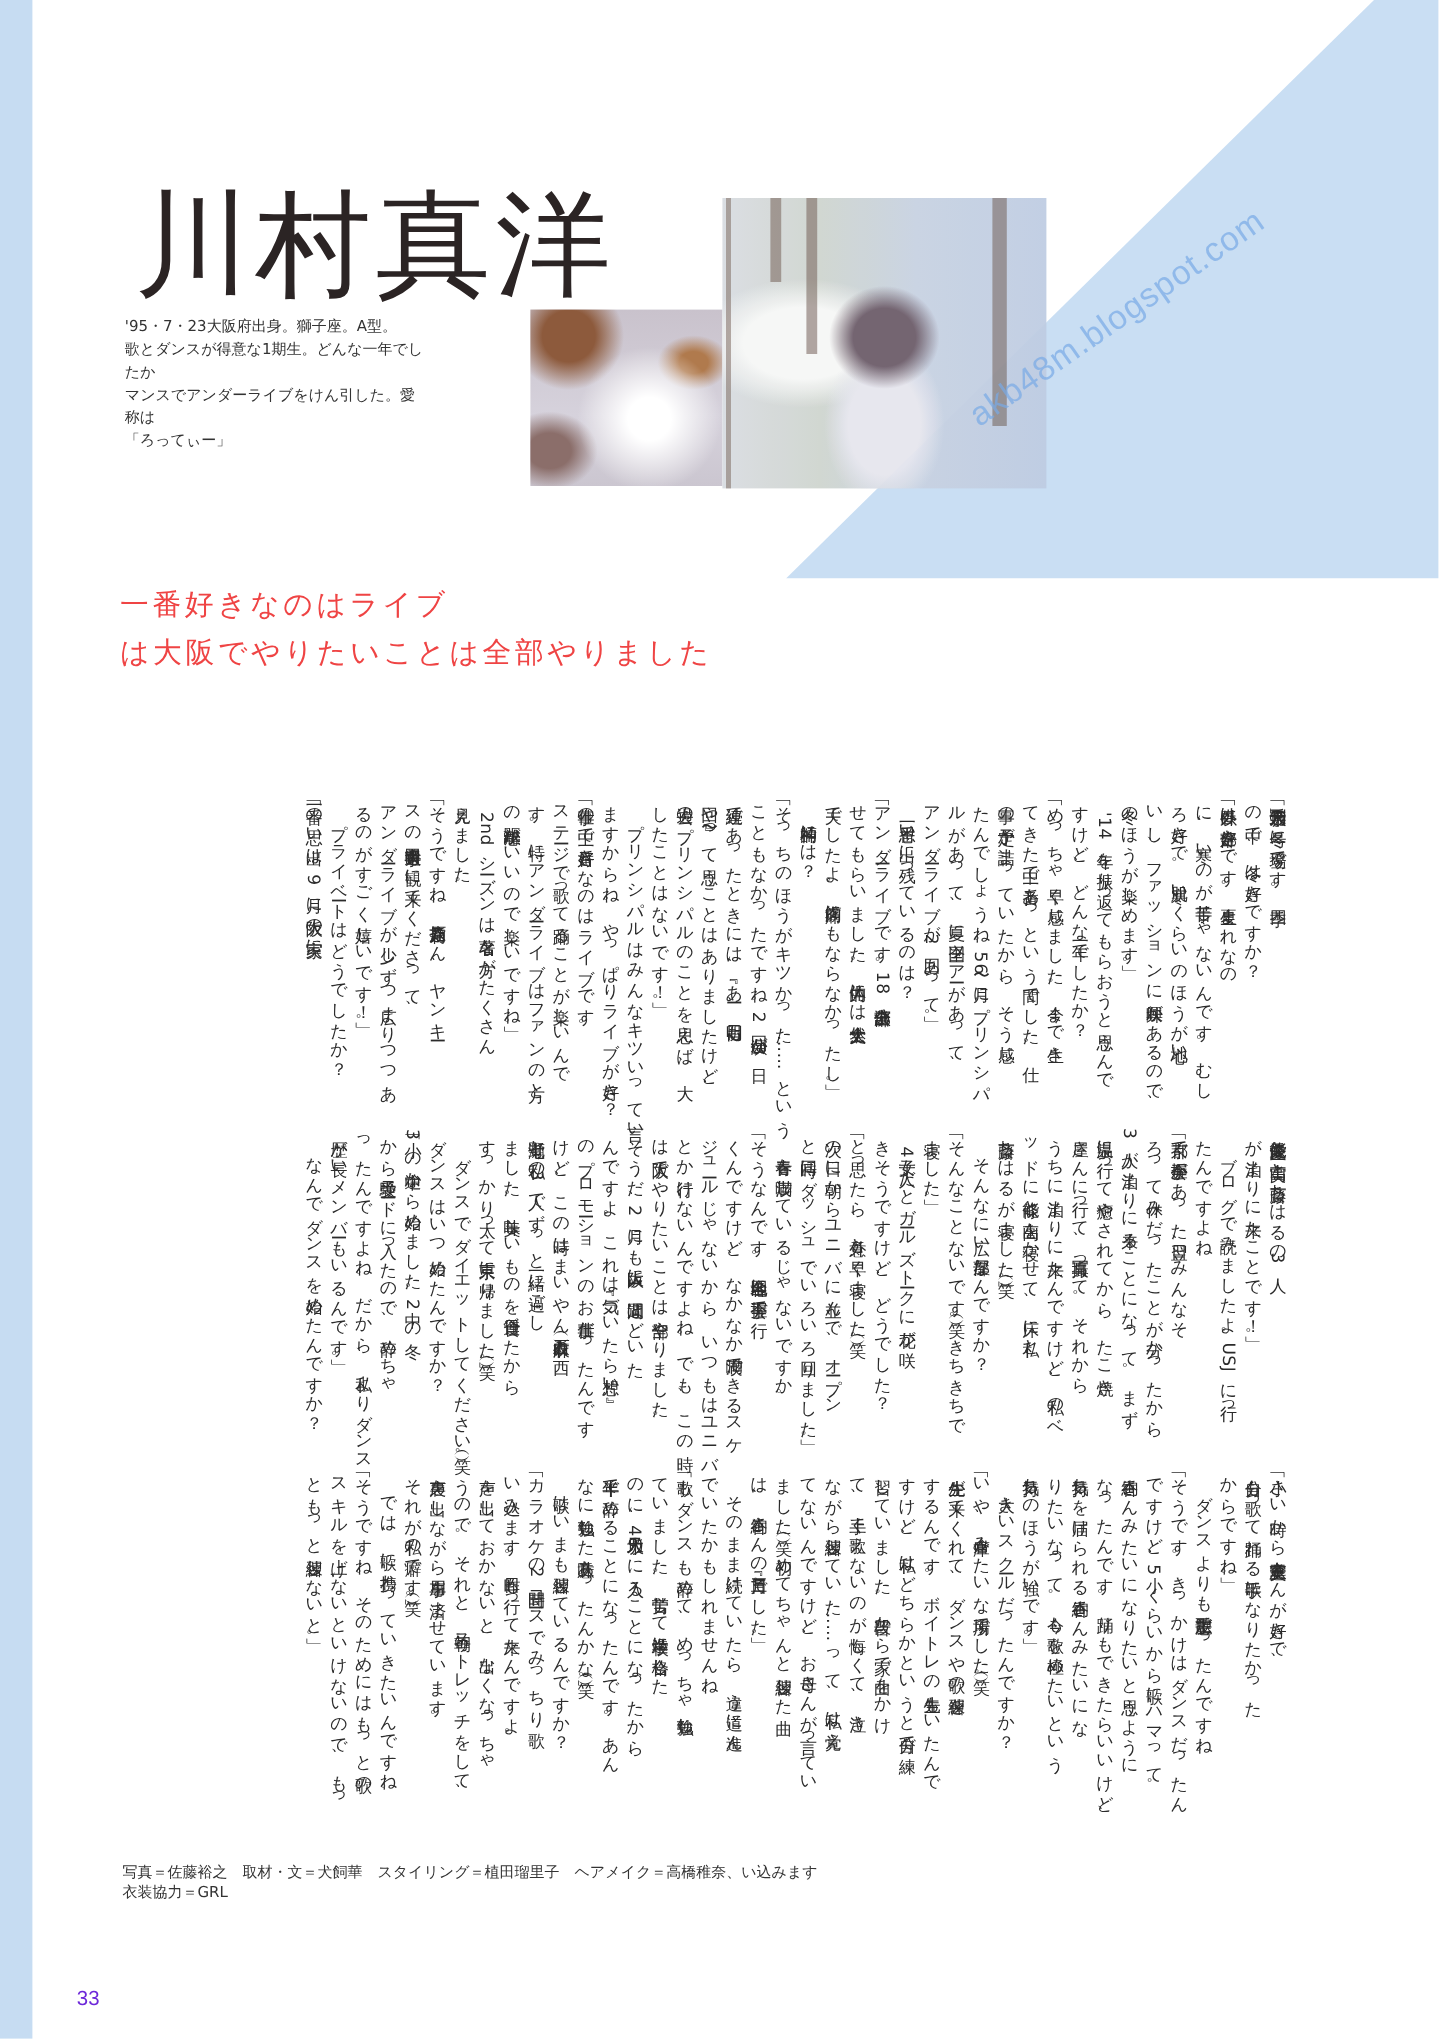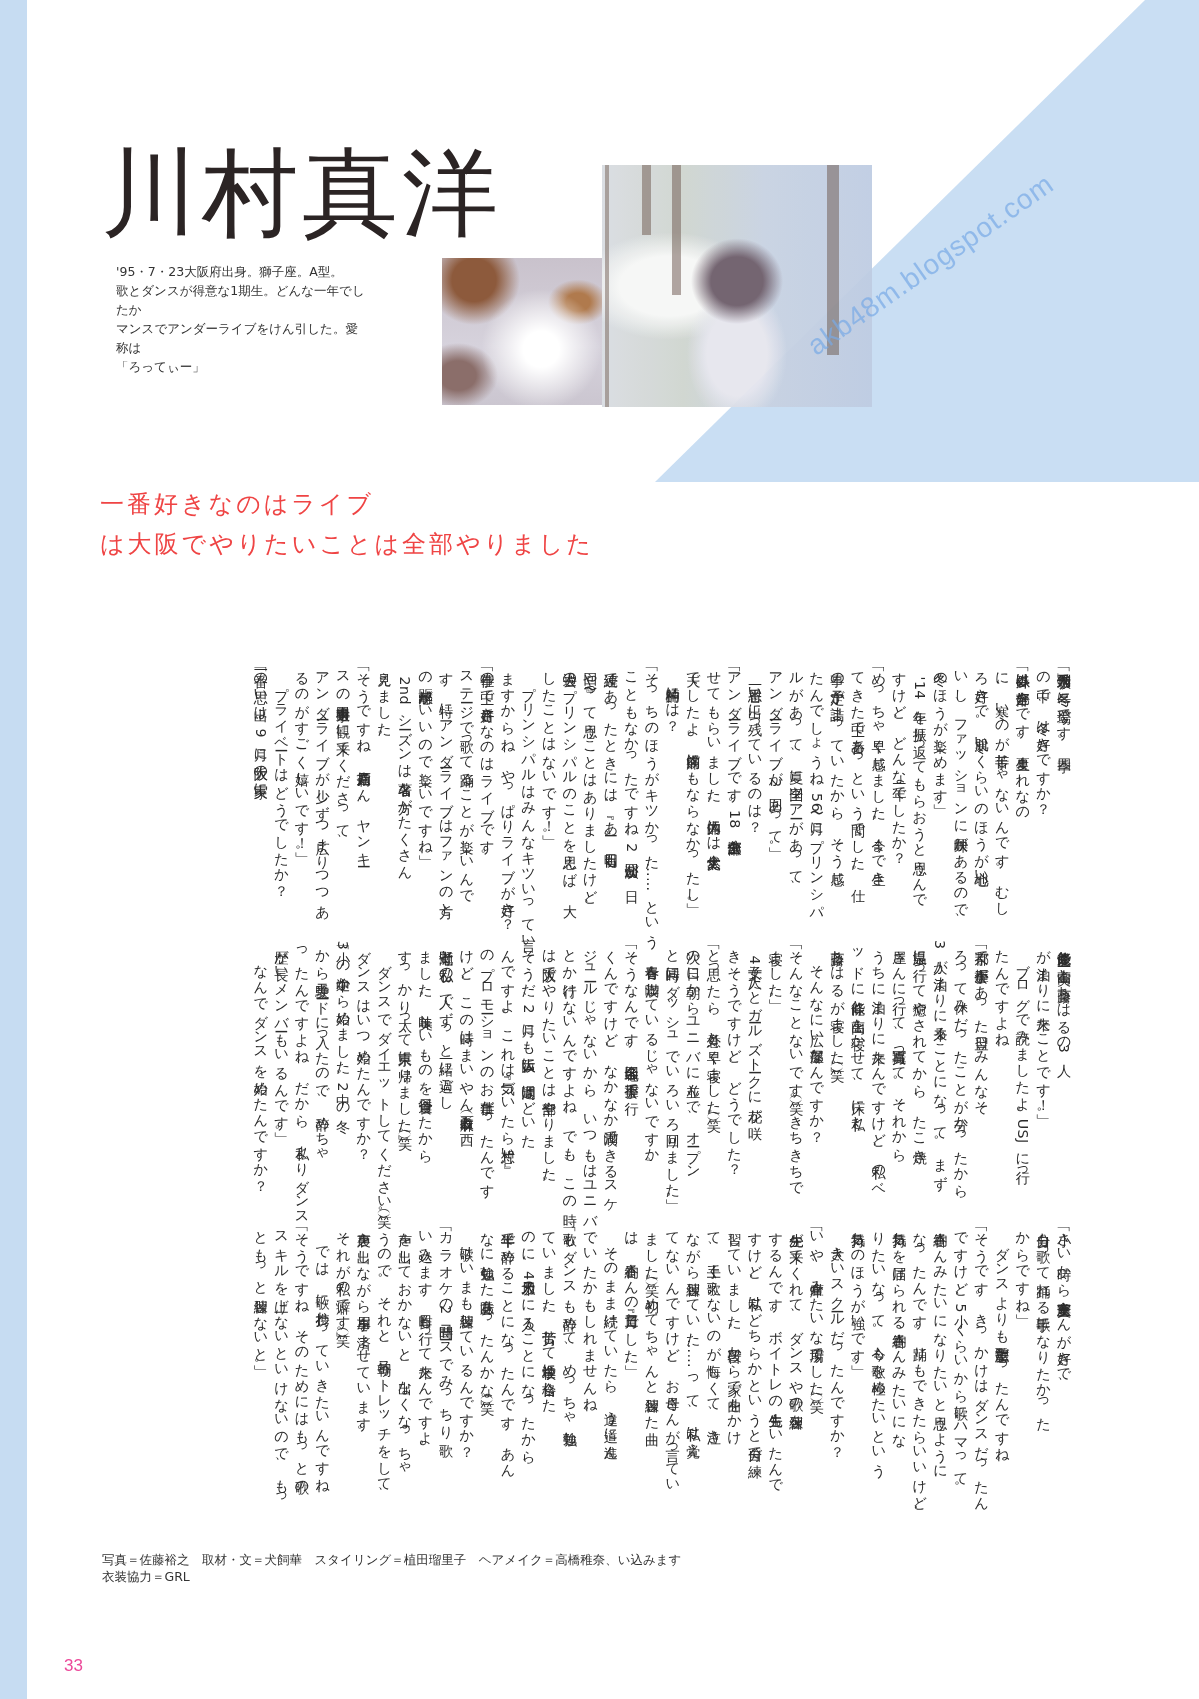--- a/index.html
+++ b/index.html
@@ -14,24 +14,24 @@
   }
   .blue-triangle {
     position: absolute; left: 0; top: 0; width: 1199px; height: 490px;
     background: #c9def3;
     clip-path: polygon(1145px 0, 1199px 0, 1199px 482px, 655px 482px);
   }
   .title {
     position: absolute; left: 102px; top: 138px;
     font-family: "DejaVu Serif", "Liberation Serif", serif;
     font-size: 96px; line-height: 110px; letter-spacing: 4px;
-    color: #2b2424; font-weight: normal; margin: 0;
+    color: #2b2424; font-weight: normal; margin: 11px;
   }
   .profile {
-    position: absolute; left: 116px; top: 262px; width: 250px;
+    position: absolute; left: 104px; top: 262px; width: 250px;
     font-size: 12.5px; line-height: 19px; color: #333;
   }
   .photo-small {
     position: absolute; left: 442px; top: 258px; width: 160px; height: 147px;
     background:
       radial-gradient(circle at 62% 62%, #ffffff 0 18px, rgba(255,255,255,0.7) 30px, rgba(220,215,225,0) 60px),
       radial-gradient(ellipse at 20% 15%, #8d5a3c 0 22px, rgba(141,90,60,0) 46px),
       radial-gradient(ellipse at 85% 30%, #b07a4d 0 12px, rgba(176,122,77,0) 30px),
       radial-gradient(ellipse at 10% 80%, #8b6e6a 0 18px, rgba(139,110,106,0) 40px),
       linear-gradient(180deg, #c9c2cc 0%, #d6d2dc 60%, #cbc6d0 100%);
@@ -73,21 +73,21 @@
   .b1 { right: 125px; top: 662px; height: 272px; }
   .b2 { right: 125px; top: 940px; height: 272px; }
   .b3 { right: 125px; top: 1222px; height: 272px; }
   .credits {
     position: absolute; left: 102px; top: 1551px;
     font-size: 12.5px; line-height: 17px; color: #333;
   }
   .page-num {
     position: absolute; left: 64px; top: 1656px;
     font-family: "Liberation Sans", sans-serif;
-    font-size: 17px; color: #ec4899;
+    font-size: 17px; color: #6d28d9;
   }
 </style>
 </head>
 <body>
 
 <div class="left-strip"></div>
 <div class="blue-triangle"></div>
 
 <h1 class="title">川村真洋</h1>
 

